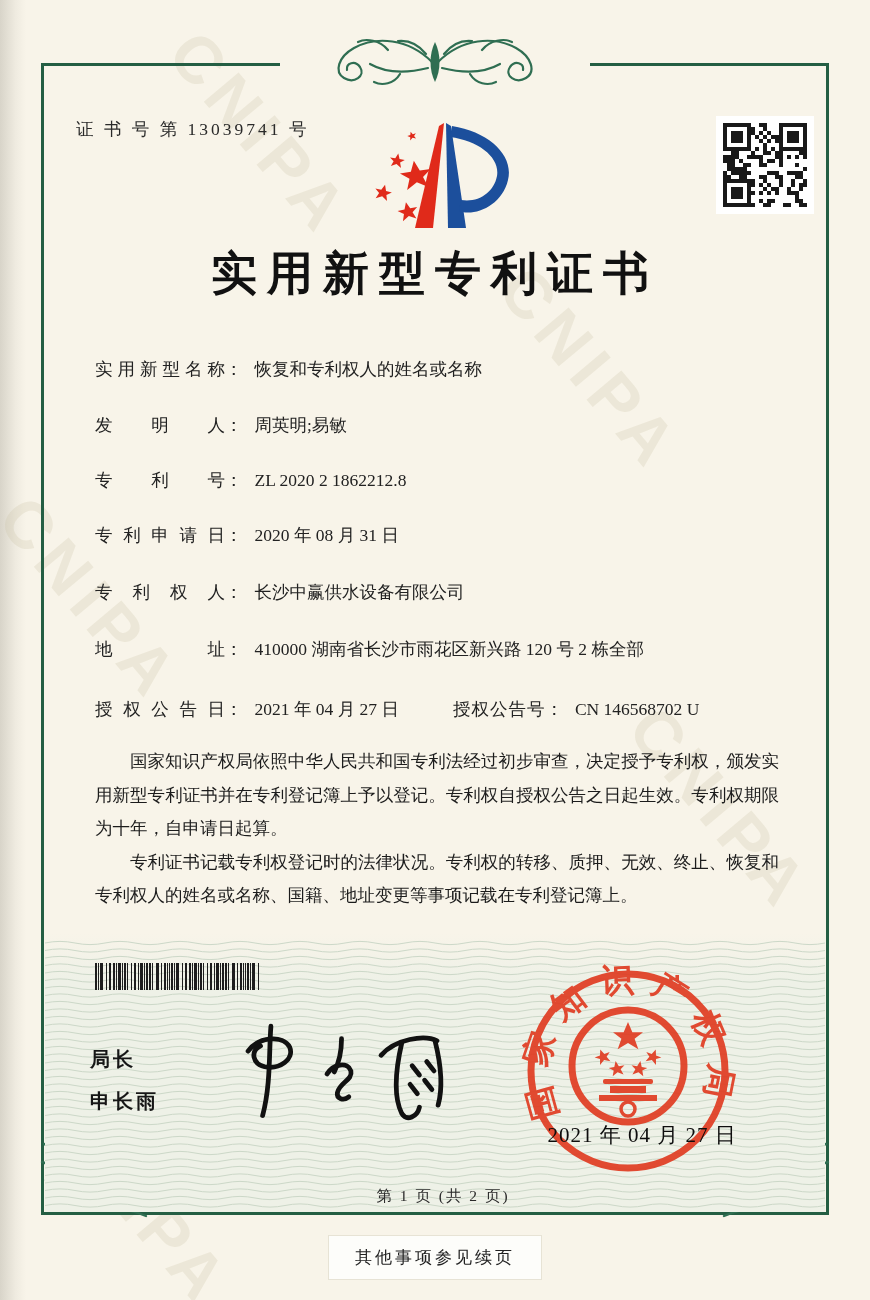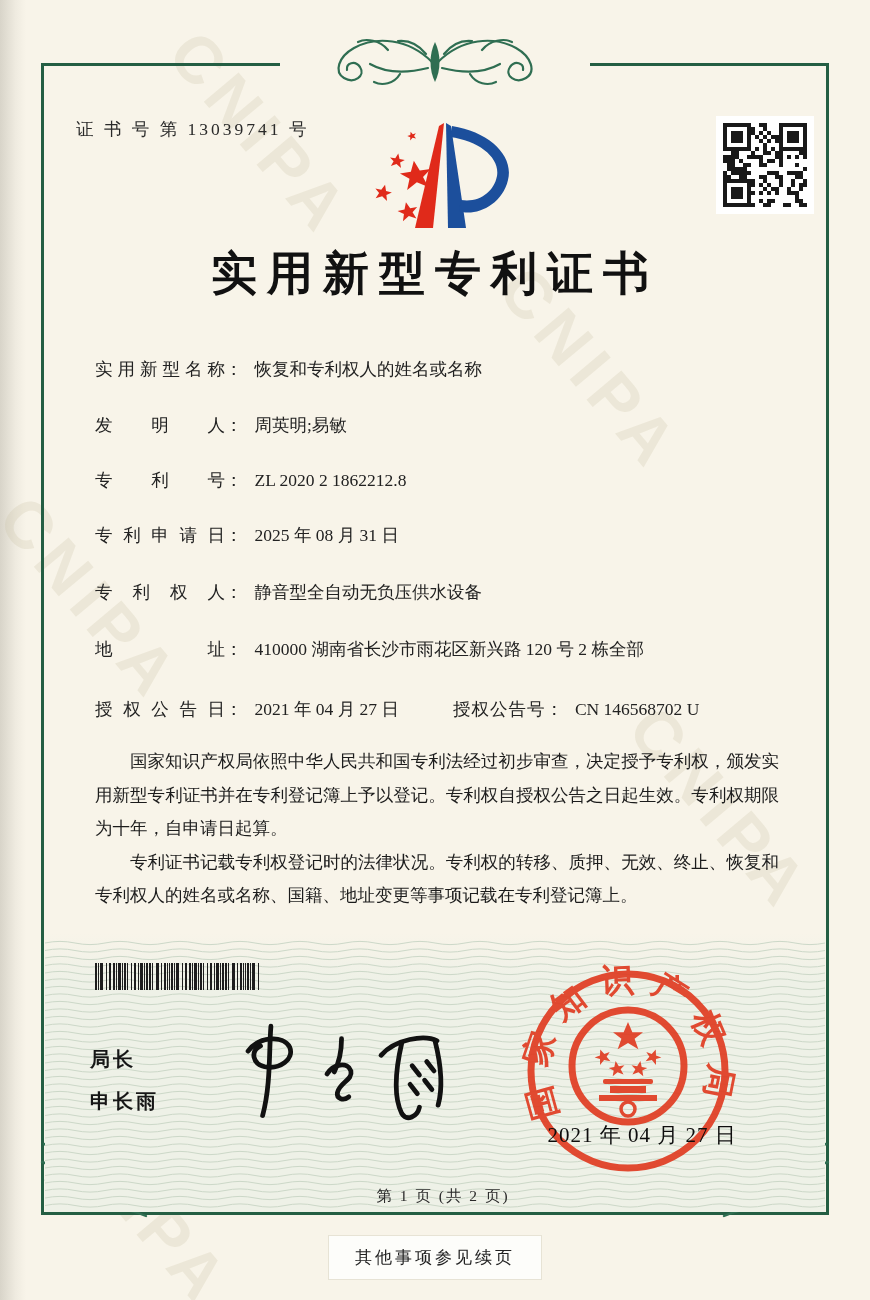--- a/index.html
+++ b/index.html
@@ -456,31 +456,31 @@
   </div>
   <div class="field-row" style="top:523px;">
     <span class="f-label spread">
         <span>专</span>
         <span>利</span>
         <span>申</span>
         <span>请</span>
         <span>日</span>
       </span>
       <span class="f-colon">：</span>
-    <span class="f-value">2025 年 08 月 31 日</span>
+    <span class="f-value">2020 年 08 月 31 日</span>
   </div>
   <div class="field-row" style="top:580px;">
     <span class="f-label spread">
         <span>专</span>
         <span>利</span>
         <span>权</span>
         <span>人</span>
       </span>
       <span class="f-colon">：</span>
-    <span class="f-value">静音型全自动无负压供水设备</span>
+    <span class="f-value">长沙中赢供水设备有限公司</span>
   </div>
   <div class="field-row" style="top:637px;">
     <span class="f-label spread">
         <span>地</span>
         <span>址</span>
       </span>
       <span class="f-colon">：</span>
     <span class="f-value">410000 湖南省长沙市雨花区新兴路 120 号 2 栋全部</span>
   </div>
   <div class="field-row grant" style="top:697px;">

